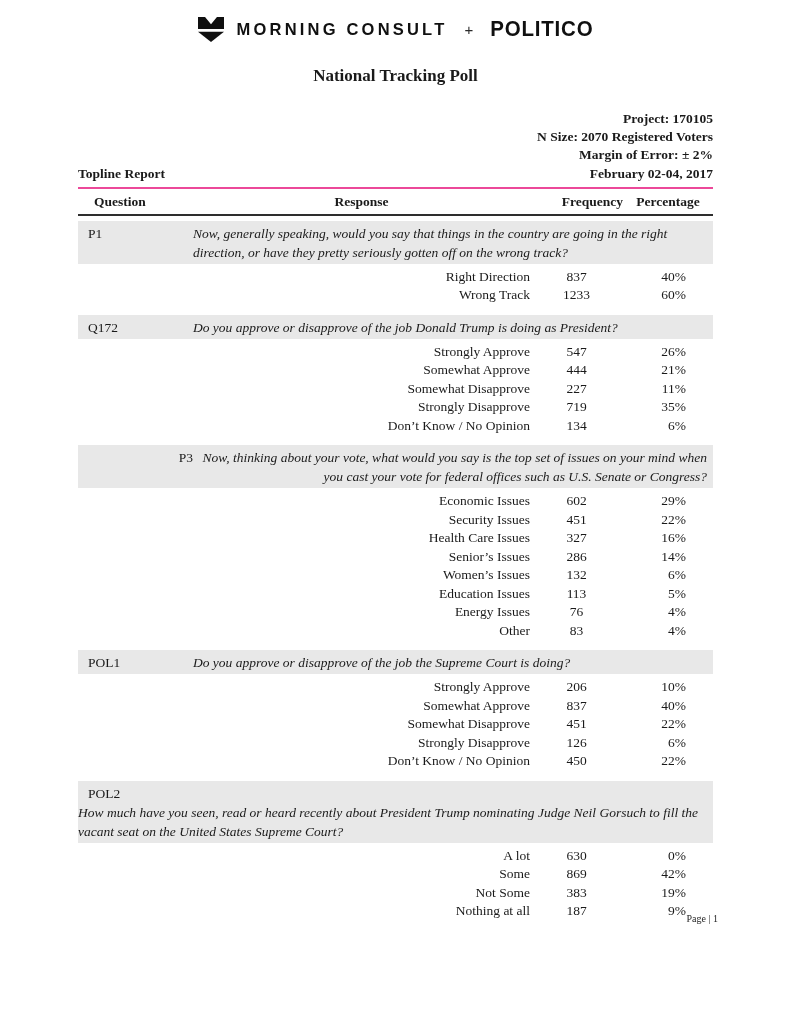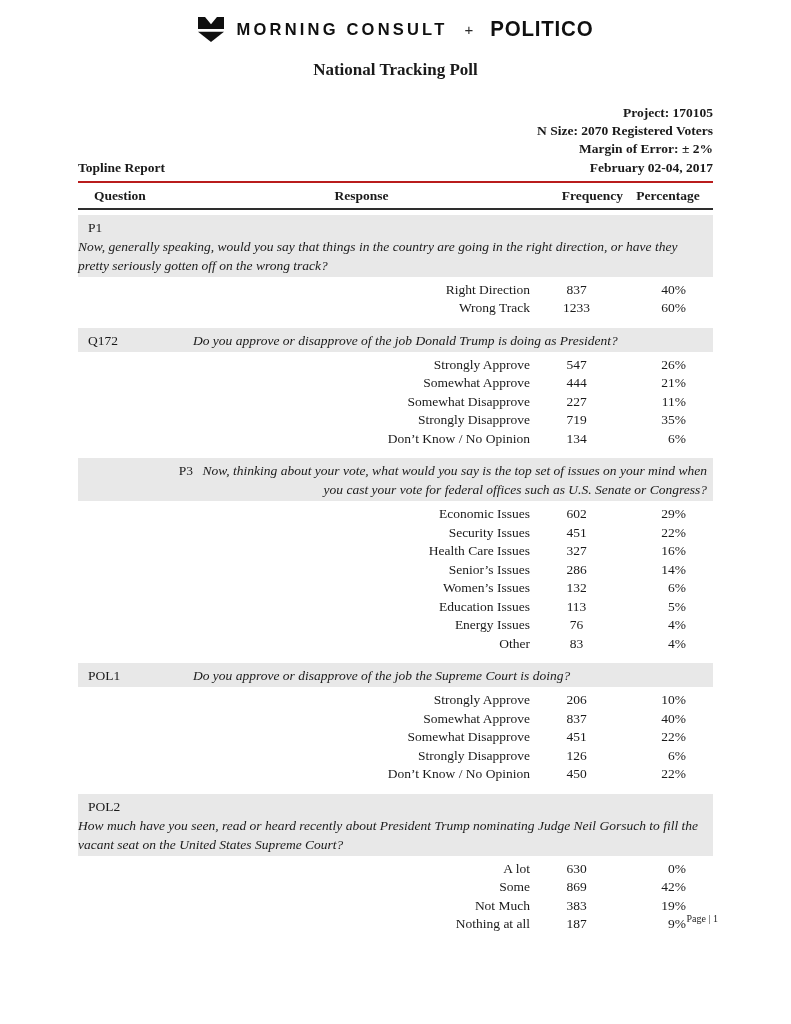--- a/index.html
+++ b/index.html
@@ -19,30 +19,30 @@
     white-space:nowrap;
   }
   .plus-sep { font-family:"Liberation Sans",sans-serif; font-size:15px; font-weight:400; color:#2a2a2a; margin:0 4px; }
   .politico-wordmark {
     font-family:"Liberation Sans","DejaVu Sans",sans-serif;
     font-weight:700; font-size:20.5px; letter-spacing:0.8px; color:#101010;
     display:inline-block; transform:scaleY(1.06); white-space:nowrap;
   }
 
   
-  .doc-title { text-align:center; font-size:17px; font-weight:700; margin-top:16px; }
+  .doc-title { text-align:center; font-size:17px; font-weight:700; margin-top:22px; }
 
   
   .meta { position:relative; margin-top:24px; text-align:right; font-weight:700; font-size:13.5px; line-height:18.2px; }
   .topline-label { position:absolute; left:0; bottom:0; font-weight:700; }
 
   
   .thead {
     display:flex; margin-top:4px; padding:3px 0 2px;
-    border-top:2px solid #b91c1c; border-bottom:2px solid #2e2e2e;
+    border-top:2px solid #ec4899; border-bottom:2px solid #2e2e2e;
     font-weight:700; font-size:13.5px; line-height:20px;
   }
   .th-question   { width:115px; padding-left:16px; text-align:left; }
   .th-response   { flex:1; text-align:center; }
   .th-frequency  { width:93px; text-align:right; }
   .th-percentage { width:90px; text-align:center; }
 
   .qblock:first-child { margin-top:5px; }
   .qband { display:flex; background:#e8e8e8; padding:3px 0 2px; font-size:13.5px; line-height:19px; }
   .q-id   { width:115px; padding-left:10px; }
@@ -86,21 +86,21 @@
 
   <div class="thead">
     <span class="th-question">Question</span>
     <span class="th-response">Response</span>
     <span class="th-frequency">Frequency</span>
     <span class="th-percentage">Percentage</span>
   </div>
 
   <div>
       <div class="qblock">
-        <div class="qband" style="background: rgb(232, 232, 232); flex-direction: column;">
+        <div class="qband" style="background: rgb(232, 232, 232);">
           <span class="q-id">P1</span>
           <span class="q-text">Now, generally speaking, would you say that things in the country are going in the right direction, or have they pretty seriously gotten off on the wrong track?</span>
         </div>
         <div class="rows">
           <div class="arow">
             <span class="a-resp">Right Direction</span>
             <span class="a-freq">837</span>
             <span class="a-pct">40%</span>
           </div>
           <div class="arow">
@@ -234,21 +234,21 @@
             <span class="a-resp">A lot</span>
             <span class="a-freq">630</span>
             <span class="a-pct">0%</span>
           </div>
           <div class="arow">
             <span class="a-resp">Some</span>
             <span class="a-freq">869</span>
             <span class="a-pct">42%</span>
           </div>
           <div class="arow">
-            <span class="a-resp">Not Much</span>
+            <span class="a-resp">Not Some</span>
             <span class="a-freq">383</span>
             <span class="a-pct">19%</span>
           </div>
           <div class="arow">
             <span class="a-resp">Nothing at all</span>
             <span class="a-freq">187</span>
             <span class="a-pct">9%</span>
           </div>
         </div>
       </div>

